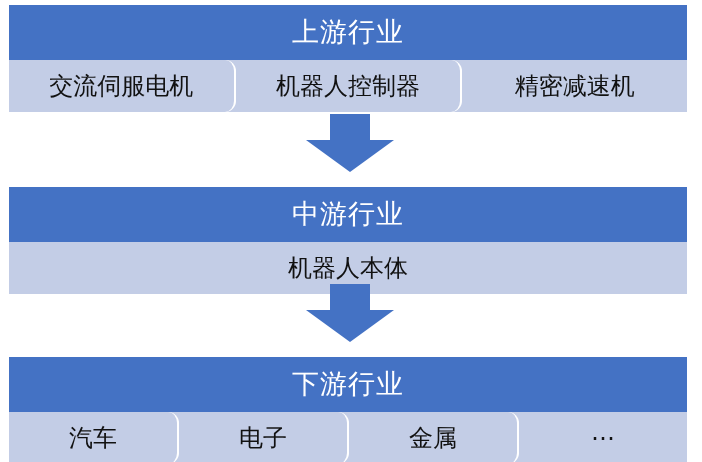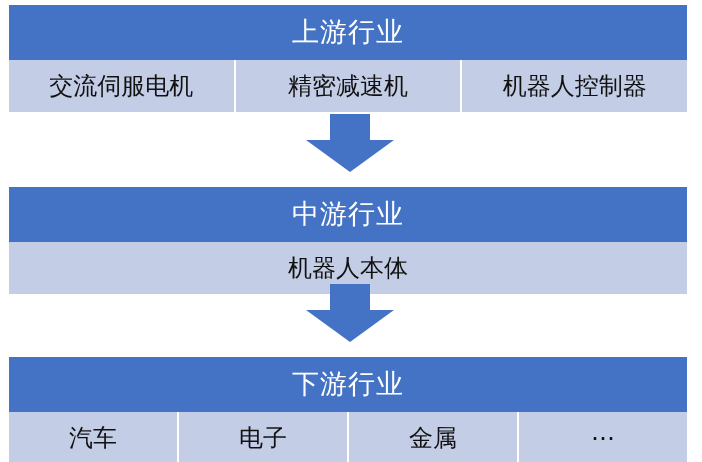--- a/index.html
+++ b/index.html
@@ -52,20 +52,21 @@
     flex: 1 1 0;
     height: 52px;
     line-height: 52px;
     text-align: center;
     font-size: 24px;
     color: #111111;
     white-space: nowrap;
     overflow: hidden;
     box-sizing: border-box;
     border-right: 2px solid #FFFFFF;
+    border-radius: 11px;
   }
   .tier-cell:last-child {
     border-right: none;
   }
   .tier-cell.single {
     border-right: none;
   }
 
   .tier-row.has-baseline {
     border-bottom: 2px solid #4472C4;
@@ -91,22 +92,22 @@
 </style>
 </head>
 <body>
 
 <div id="diagram">
 
   <div class="tier" id="tier-upstream">
     <div class="tier-header">上游行业</div>
     <div class="tier-row">
       <div class="tier-cell">交流伺服电机</div>
+      <div class="tier-cell">机器人控制器</div>
       <div class="tier-cell">精密减速机</div>
-      <div class="tier-cell">机器人控制器</div>
     </div>
   </div>
 
   <div class="arrow" id="arrow-1">
     <svg width="88" height="58" viewBox="0 0 88 58" xmlns="http://www.w3.org/2000/svg">
       <polygon points="24,0 64,0 64,26 88,26 44,58 0,26 24,26" fill="#4472C4"></polygon>
     </svg>
   </div>
 
   <div class="tier" id="tier-midstream">

